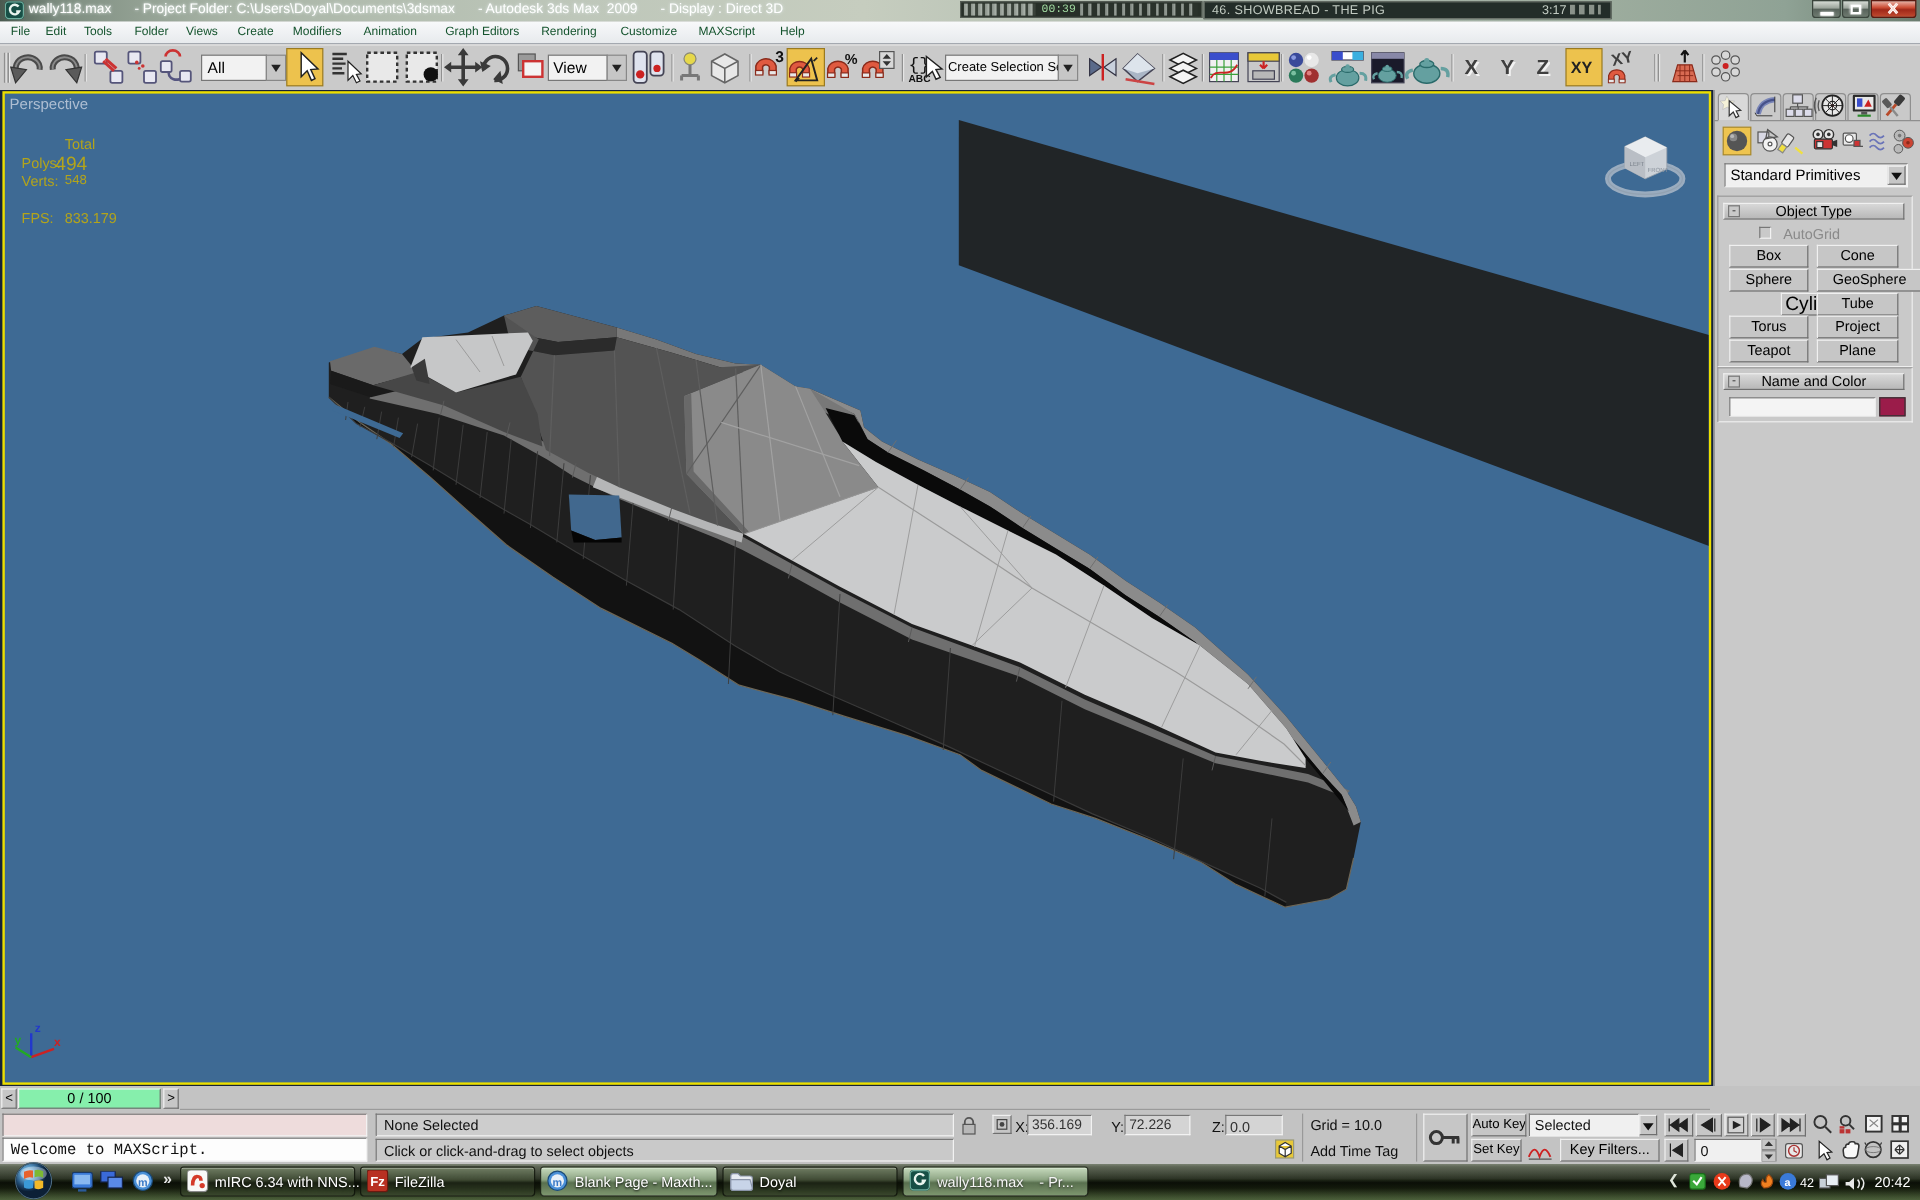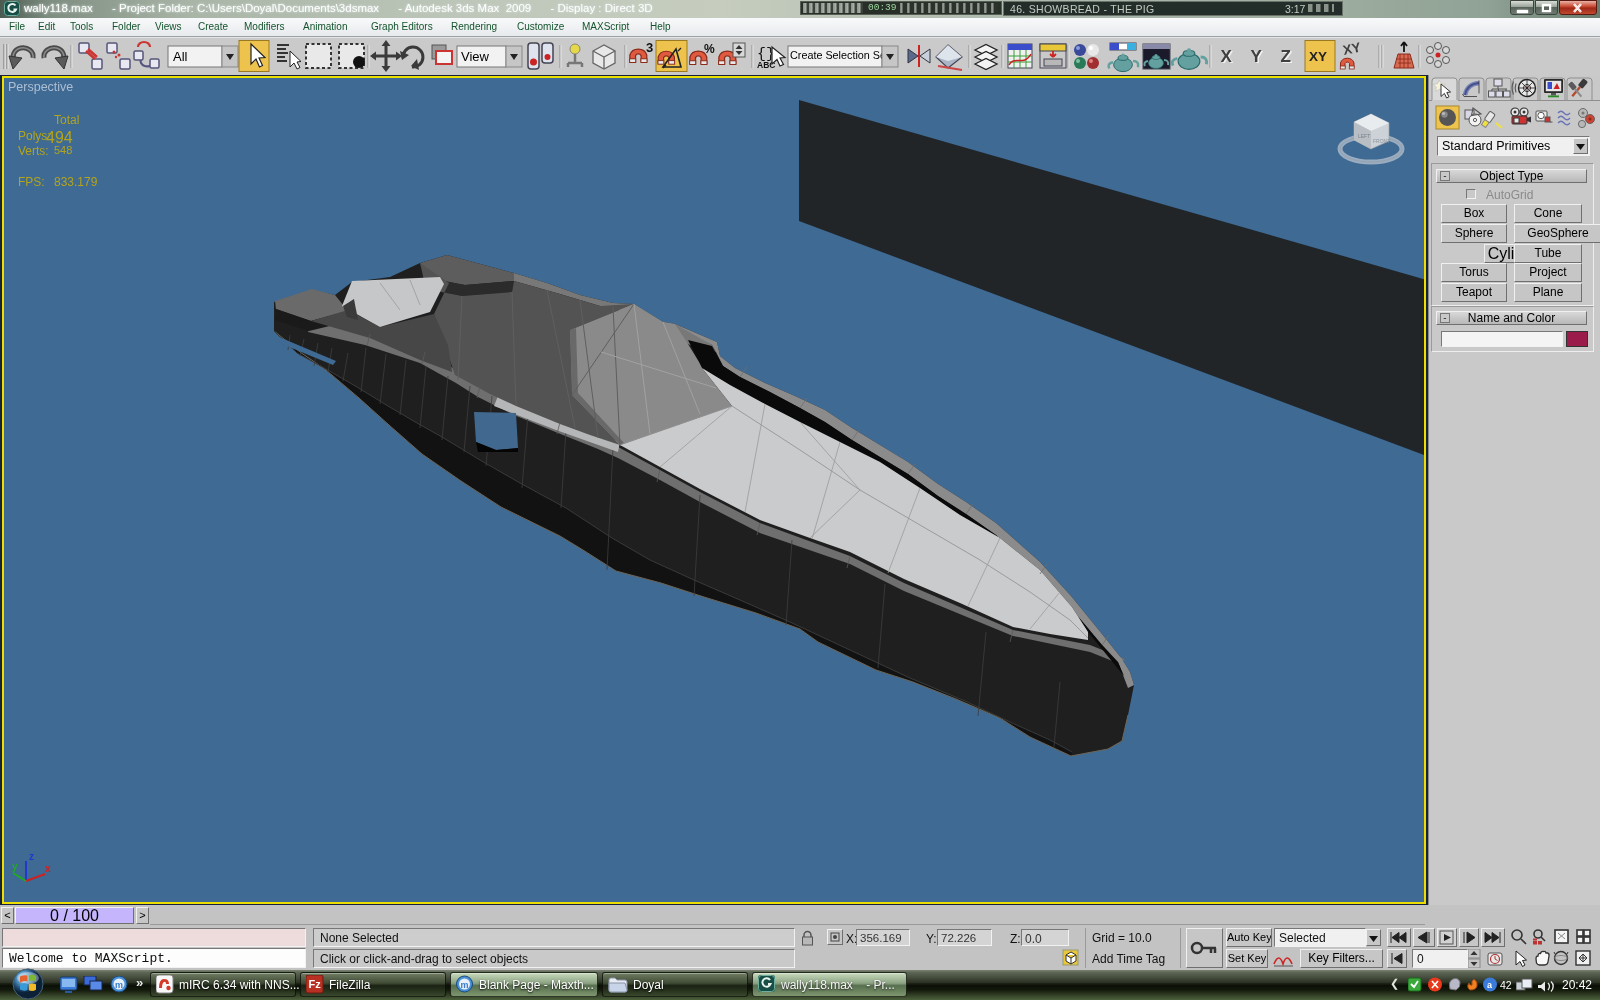--- a/index.html
+++ b/index.html
@@ -448,21 +448,21 @@
 <div class="btn" style="left:1514px;top:263px;width:68px;height:19px;font-size:12px;line-height:17px">Project</div>
 <div class="btn" style="left:1441px;top:283px;width:66px;height:19px;font-size:12px;line-height:17px">Teapot</div>
 <div class="btn" style="left:1514px;top:283px;width:68px;height:19px;font-size:12px;line-height:17px">Plane</div>
 <div class="a" style="left:1431px;top:306px;width:163px;height:46px;border:1px solid #9a9a9a;border-bottom-color:#eee;border-right-color:#eee"></div>
 <div class="btn" style="left:1436px;top:311px;width:151px;height:14px;background:linear-gradient(#d8d8d8,#b8b8b8);font-size:12px;line-height:13px">Name and Color</div>
 <div class="a" style="left:1440px;top:313px;width:10px;height:10px;border:1px solid #777;background:#c9c9c9;font-size:10px;line-height:8px;text-align:center;color:#333">-</div>
 <div class="sunk" style="left:1441px;top:331px;width:122px;height:16px;background:#f4f4f4"></div>
 <div class="a" style="left:1566px;top:331px;width:22px;height:16px;background:#9b1c4a;border:1px solid #333"></div>
 <div class="a" style="left:0;top:905px;width:1600px;height:21px;background:#c3c3c3"></div>
 <div class="btn" style="left:1px;top:907px;width:13px;height:17px;font-size:11px;line-height:15px">&lt;</div>
-<div class="btn" style="left:15px;top:907px;width:119px;height:17px;font-size:16px;line-height:15px;background:#c4b5fd">0 / 100</div>
+<div class="btn" style="left:15px;top:907px;width:119px;height:17px;font-size:12px;line-height:15px;background:#86efac">0 / 100</div>
 <div class="btn" style="left:136px;top:907px;width:13px;height:17px;font-size:11px;line-height:15px">&gt;</div>
 <div class="a" style="left:150px;top:924px;width:1275px;height:1px;background:#9a9a9a"></div>
 <div class="a" style="left:0;top:926px;width:1600px;height:44px;background:#c3c3c3"></div>
 <div class="sunk" style="left:2px;top:928px;width:304px;height:19px;background:#eedcdc"></div>
 <div class="sunk" style="left:2px;top:948px;width:304px;height:20px;background:#fdfdfd"></div>
 <div class="a" style="left:9px;top:951px;font-size:13px;font-family:'Liberation Mono',monospace;color:#111">Welcome to MAXScript.</div>
 <div class="sunk" style="left:313px;top:928px;width:482px;height:19px;background:#cdcdcd"></div>
 <div class="a" style="left:320px;top:931px;font-size:12px;color:#111">None Selected</div>
 <div class="sunk" style="left:313px;top:949px;width:482px;height:19px;background:#c9c9c9"></div>
 <div class="a" style="left:320px;top:952px;font-size:12px;color:#111">Click or click-and-drag to select objects</div>

